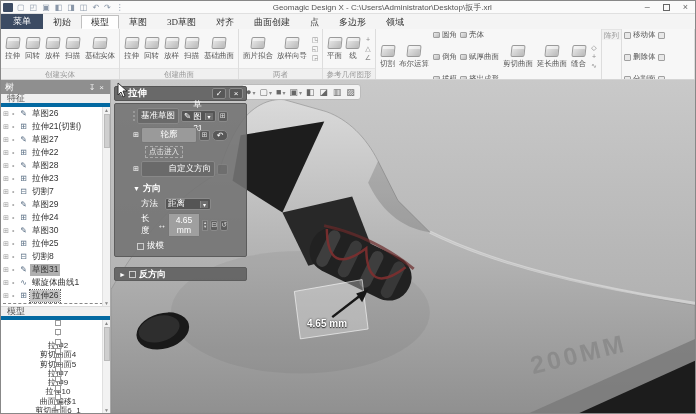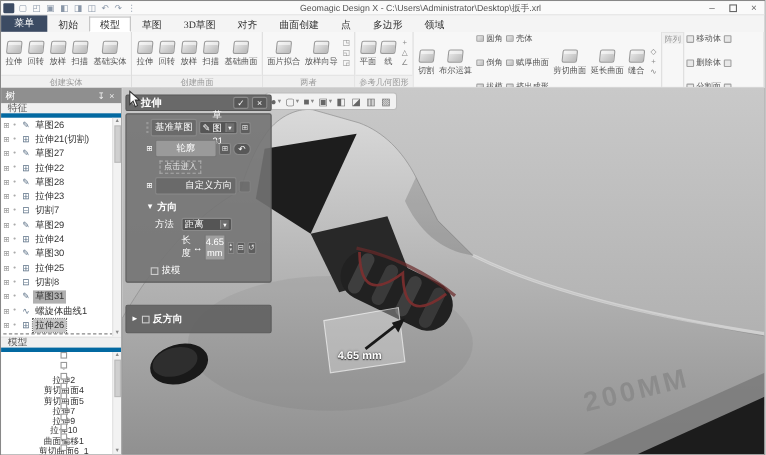--- a/index.html
+++ b/index.html
@@ -89,21 +89,21 @@
   .dsq.dis{opacity:.45;}
   .dfield{flex:1;background:#9a9a9a;border:1px solid #777;border-radius:2px;color:#fff;text-align:center;padding:1px 2px;}
   .dhint{margin-left:12px;border:1px dashed #aaa;color:#e8e8e8;font-size:7.5px;padding:0 3px;align-self:flex-start;}
   .dundo{width:16px;height:11px;background:#585858;border:1px solid #8a8a8a;border-radius:5px;font-size:8px;display:flex;align-items:center;justify-content:center;}
   .dsechdr{font-weight:bold;font-size:9px;display:flex;align-items:center;gap:3px;margin-top:2px;}
   .dmini{font-size:7px;}
   .dval{background:#9f9f9f;border:1px solid #777;color:#fff;width:48px;text-align:center;padding:1px 0;border-radius:1px;}
   .spin{display:flex;flex-direction:column;font-size:4.5px;line-height:4.5px;color:#ddd;background:#6a6a6a;border:1px solid #888;padding:0 1px;}
   .dchk{width:7px;height:7px;border:1px solid #ccc;background:transparent;flex:0 0 auto;}
   .dckrow{display:flex;align-items:center;gap:3px;margin-left:4px;}
-  .drev{margin-top:20px;height:14px;background:rgba(100,100,100,.95);border:1px solid #5c5c5c;border-radius:2px;display:flex;align-items:center;gap:3px;padding:12px 4px;font-weight:bold;font-size:9px;}
+  .drev{margin-top:10px;height:14px;background:rgba(100,100,100,.95);border:1px solid #5c5c5c;border-radius:2px;display:flex;align-items:center;gap:3px;padding:0 4px;font-weight:bold;font-size:9px;}
 </style>
 </head>
 <body>
 
 <div class="app">
 
   <div class="titlebar">
     <span class="appicon"></span>
     <span class="qagroup" style="display:flex;gap:3px;">
 
@@ -672,21 +672,21 @@
             <span>方向</span>
           </div>
           <div class="drow" style="margin-left:8px;">
             <span style="width:22px;">方法</span>
             <span class="dcombo" style="flex:0 0 46px;">
               <span>距离</span>
               <span class="car">▾</span>
             </span>
           </div>
           <div class="drow" style="margin-left:8px;">
-            <span style="width:22px;margin-left:24px;">长度</span>
+            <span style="width:22px;">长度</span>
             <span style="font-weight:bold;">↔</span>
             <span class="dval">4.65 mm</span>
             <span class="spin">
               <span>▴</span>
               <span>▾</span>
             </span>
             <span class="dsq">⊟</span>
             <span class="dsq">↺</span>
           </div>
           <div class="dckrow">

